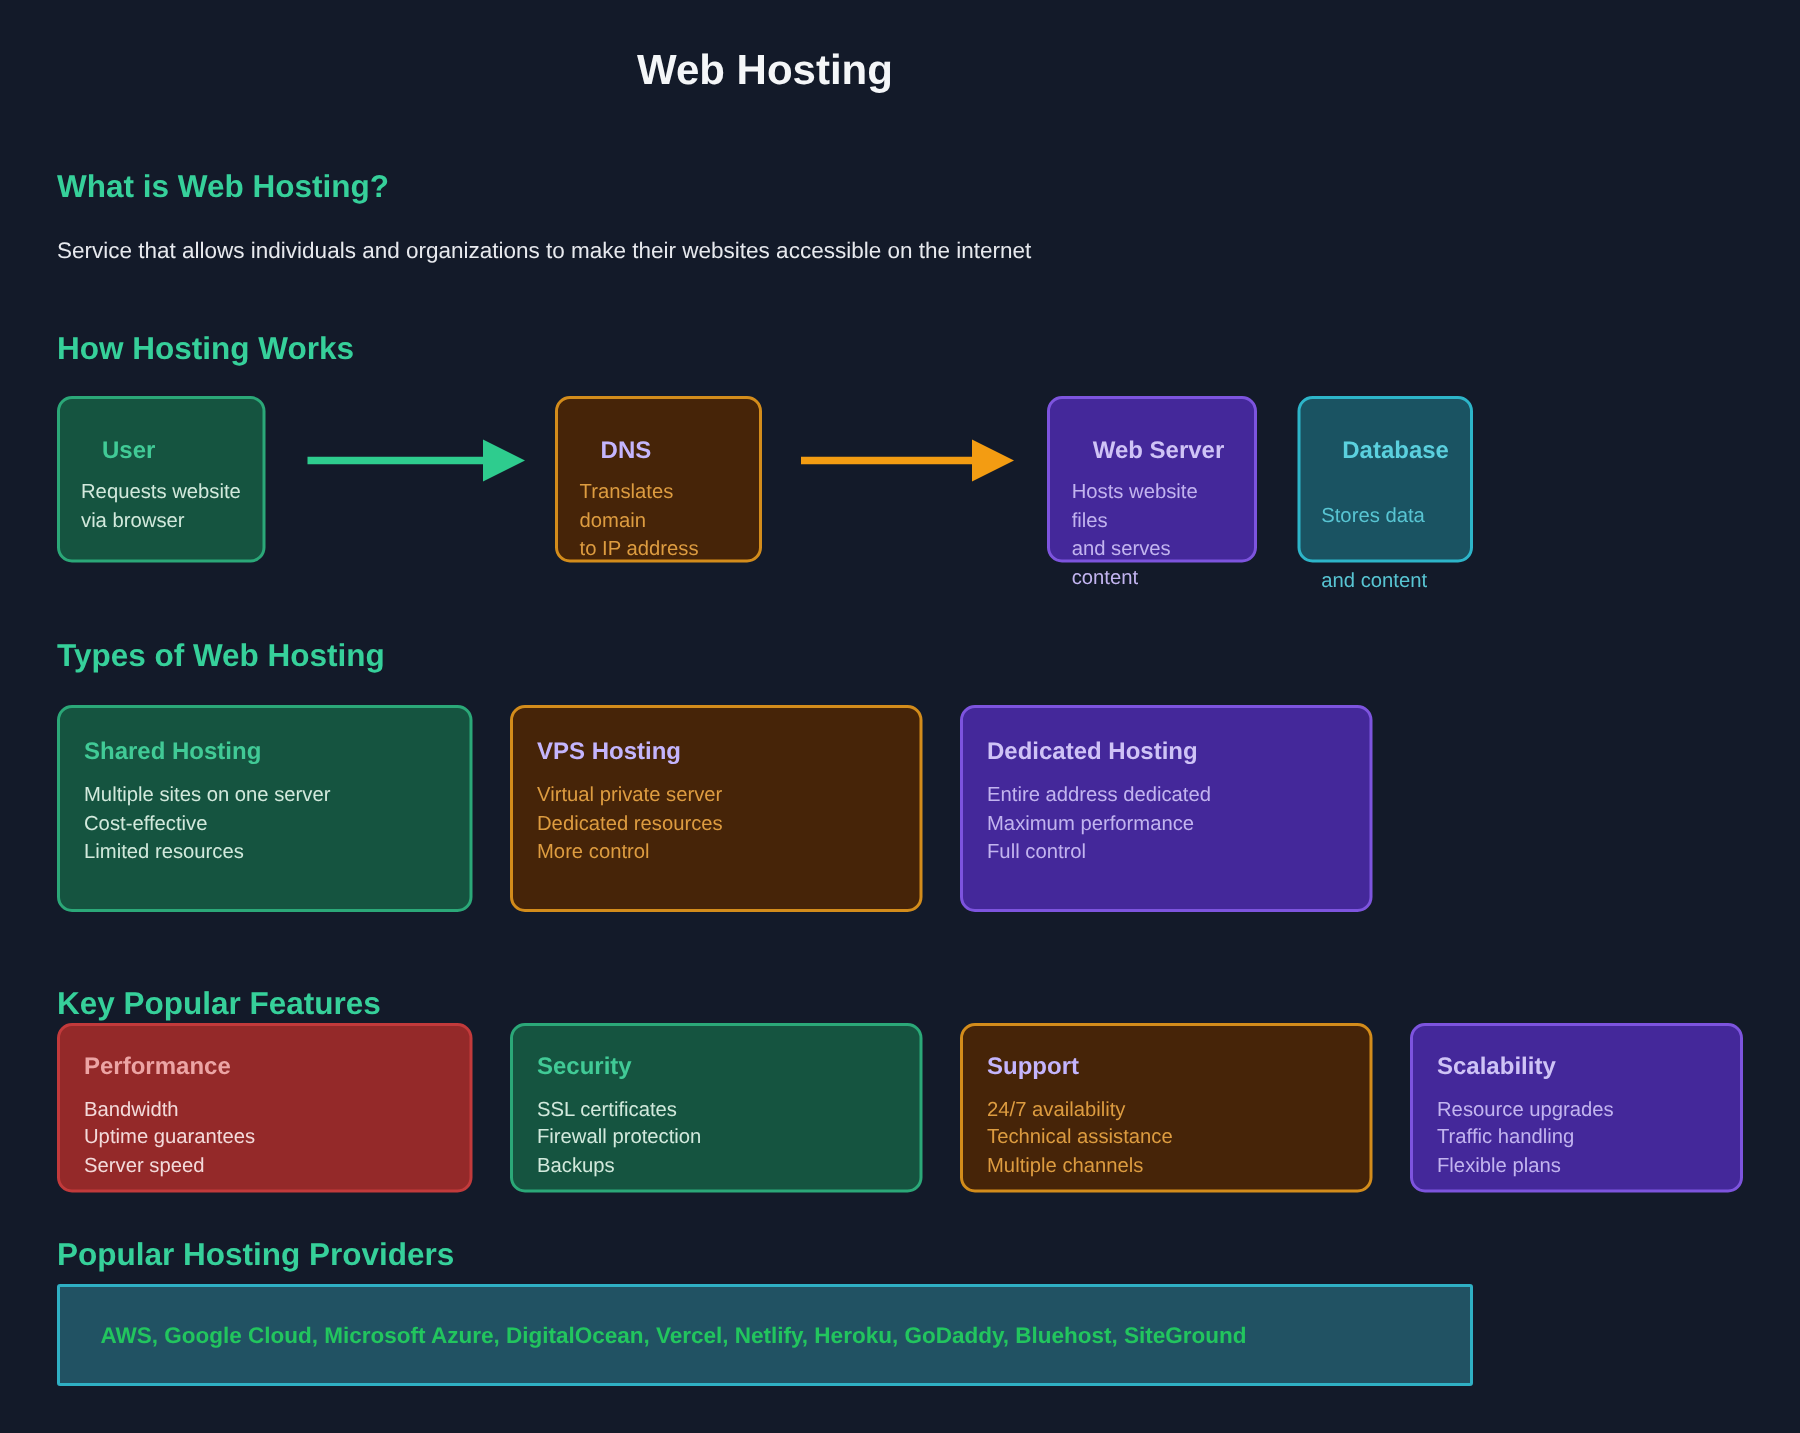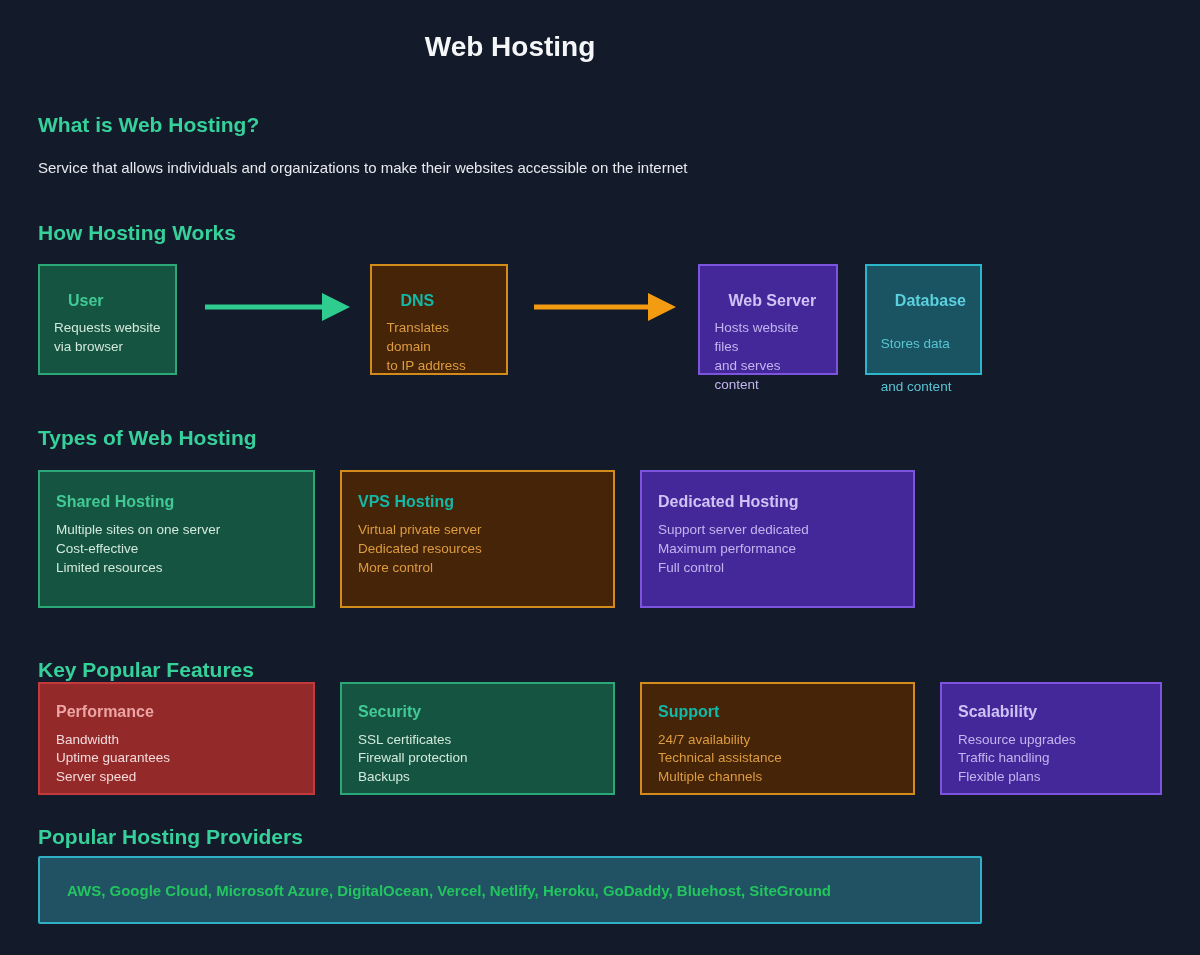--- a/index.html
+++ b/index.html
@@ -49,21 +49,21 @@
     column-gap: 25px;
   }
   .types-row { margin-top: 20px; }
   .features-row { }
   .types-row .card { height: 138px; padding: 21px 16px 16px; }
   .features-row .card { height: 113px; padding: 19px 16px 0; }
 
   
   .card {
     border: 2px solid;
-    border-radius: 0;
+    border-radius: 10px;
   }
   .card-title {
     font-size: 16px;
     font-weight: 700;
     margin-bottom: 9px;
     line-height: 1.15;
   }
   .card-line {
     font-size: 13.5px;
     line-height: 19px;
@@ -85,21 +85,21 @@
   .arrow polygon { fill: currentColor; }
   .arrow-green { color: #2ecc8e; }
   .arrow-orange { color: #f39c12; }
 
   
   .t-green  { background: #155440; border-color: #2ba878; }
   .t-green  .card-title { color: #41ca96; }
   .t-green  .card-line  { color: #d2e9dc; }
 
   .t-orange { background: #462408; border-color: #d38c1b; }
-  .t-orange .card-title { color: #14b8a6; }
+  .t-orange .card-title { color: #c4b5fd; }
   .t-orange .card-line  { color: #dd9c40; }
 
   .t-purple { background: #44289a; border-color: #7d54de; }
   .t-purple .card-title { color: #cfc3f6; }
   .t-purple .card-line  { color: #c2b4ef; }
 
   .t-teal   { background: #1a5362; border-color: #2db5c9; }
   .t-teal   .card-title { color: #5bd0de; }
   .t-teal   .card-line  { color: #58c5d3; margin-top: 24px; }
 
@@ -189,21 +189,21 @@
       <div class="card-line">Limited resources</div>
     </div>
     <div class="card t-orange">
       <div class="card-title">VPS Hosting</div>
       <div class="card-line">Virtual private server</div>
       <div class="card-line">Dedicated resources</div>
       <div class="card-line">More control</div>
     </div>
     <div class="card t-purple">
       <div class="card-title">Dedicated Hosting</div>
-      <div class="card-line">Support server dedicated</div>
+      <div class="card-line">Entire address dedicated</div>
       <div class="card-line">Maximum performance</div>
       <div class="card-line">Full control</div>
     </div>
   </div>
 
   <h2 class="section-heading mt-features">Key Popular Features</h2>
 
   <div class="grid-row features-row">
     <div class="card t-red">
       <div class="card-title">Performance</div>

